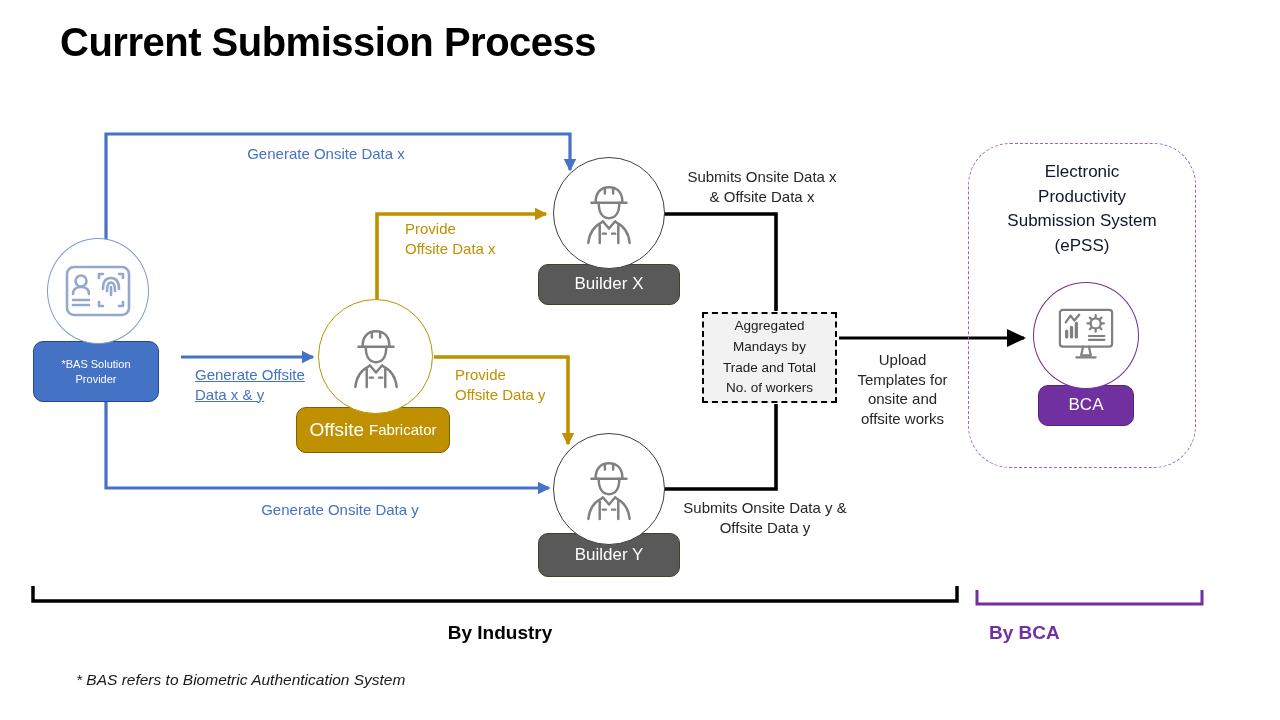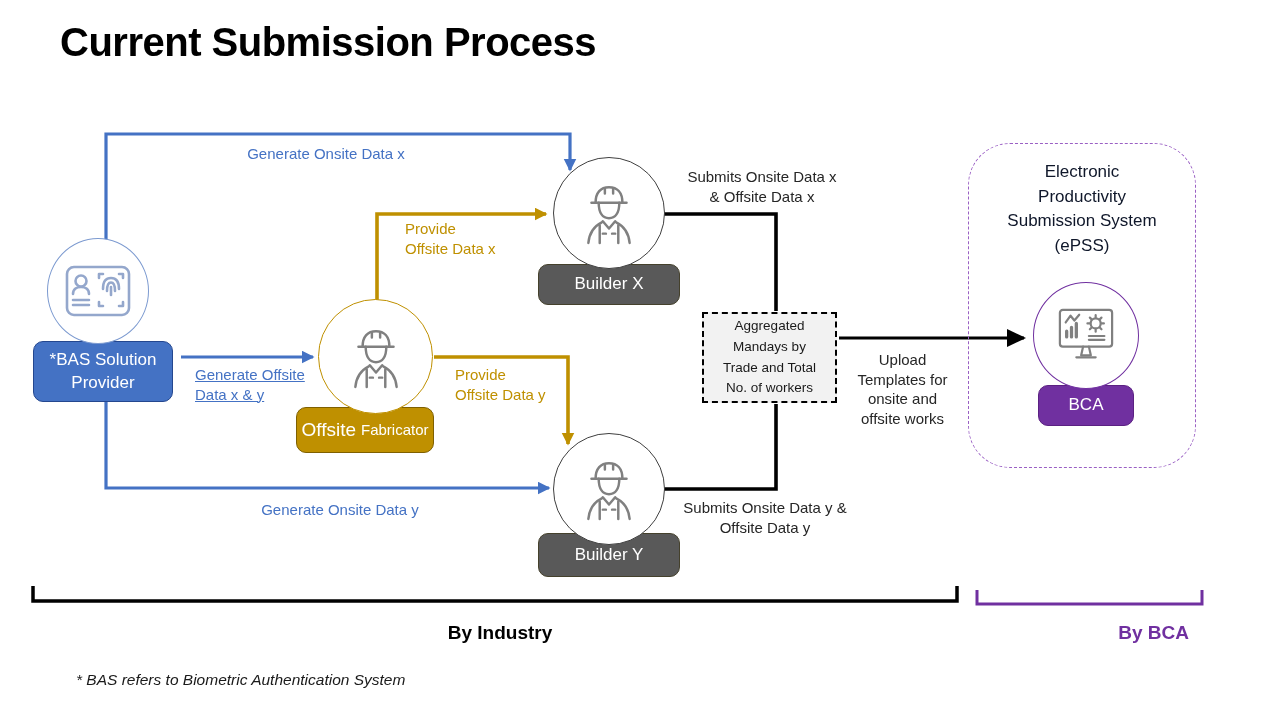--- a/index.html
+++ b/index.html
@@ -19,23 +19,23 @@
   .circle-node {
     border-radius:50%; background:#fff; display:flex;
     align-items:center; justify-content:center; z-index:3;
   }
   .label-box {
     border-radius:10px; color:#fff; display:flex; flex-direction:column;
     align-items:center; justify-content:center; text-align:center;
     z-index:2; line-height:1.3;
   }
   #bas-circle   { left:47px;  top:238px; width:102px; height:106px; border:1.5px solid #7C9AD0; }
-  #bas-box      { left:33px;  top:341px; width:140px; height:61px; background:#4472C4; border:1.5px solid #24478F; font-size:17px; }
+  #bas-box      { left:33px;  top:341px; width:126px; height:61px; background:#4472C4; border:1.5px solid #24478F; font-size:11px; }
   #offsite-circle { left:318px; top:299px; width:115px; height:115px; border:1.5px solid #BF9000; }
-  #offsite-box  { left:296px; top:407px; width:138px; height:46px; background:#BF9000; border:1.5px solid #7F6000; font-size:19px; flex-direction:row; gap:5px; }
+  #offsite-box  { left:296px; top:407px; width:154px; height:46px; background:#BF9000; border:1.5px solid #7F6000; font-size:19px; flex-direction:row; gap:5px; }
   #offsite-box .sub { font-size:15px; }
   #builderx-circle { left:553px; top:157px; width:112px; height:112px; border:1.5px solid #3F3F3F; }
   #builderx-box { left:538px; top:264px; width:142px; height:41px; background:#595959; border:1.5px solid #45412C; font-size:17px; }
   #buildery-circle { left:553px; top:433px; width:112px; height:112px; border:1.5px solid #3F3F3F; }
   #buildery-box { left:538px; top:533px; width:142px; height:44px; background:#595959; border:1.5px solid #45412C; font-size:17px; }
   #agg-box {
     left:702px; top:312px; width:135px; height:91px; background:#F2F2F2;
     border:2.5px dashed #000; z-index:2; display:flex; flex-direction:column;
     align-items:center; justify-content:center; text-align:center;
     font-size:13.5px; line-height:1.55; color:#1a1a1a;
@@ -58,21 +58,21 @@
   #lbl-gen-onsite-x  { left:180px; top:144px; width:292px; text-align:center; }
   #lbl-gen-offsite-xy{ left:195px; top:365px; width:130px;text-decoration:underline; }
   #lbl-provide-x     { left:405px; top:219px; width:130px; }
   #lbl-provide-y     { left:455px; top:365px; width:130px; }
   #lbl-gen-onsite-y  { left:190px; top:500px; width:300px; text-align:center; }
   #lbl-submits-x     { left:662px; top:167px; width:200px; text-align:center; }
   #lbl-submits-y     { left:665px; top:498px; width:200px; text-align:center; }
   #lbl-upload        { left:840px; top:350px; width:125px; text-align:center; line-height:1.3; }
   .group-label { font-size:19px; font-weight:bold; z-index:2; }
   #by-industry { left:350px; top:622px; width:300px; text-align:center; color:#000; }
-  #by-bca      { left:989px; top:622px; width:200px; text-align:right; color:#7030A0; }
+  #by-bca      { left:989px; top:622px; width:200px; text-align:left; color:#7030A0; }
   #footnote { left:32px; top:671px; font-size:15.5px; font-style:italic; color:#1a1a1a; z-index:2;margin-left:44px; }
 </style>
 </head>
 <body>
 
 <svg width="0" height="0" style="position:absolute" aria-hidden="true">
   <defs>
     <symbol id="sym-worker" viewBox="0 0 64 64">
       <g fill="none" stroke="#808080" stroke-width="2.4" stroke-linecap="round" stroke-linejoin="round">
         <path d="M19,22 C19,12 24,7 32,7 C40,7 45,12 45,22"></path>

